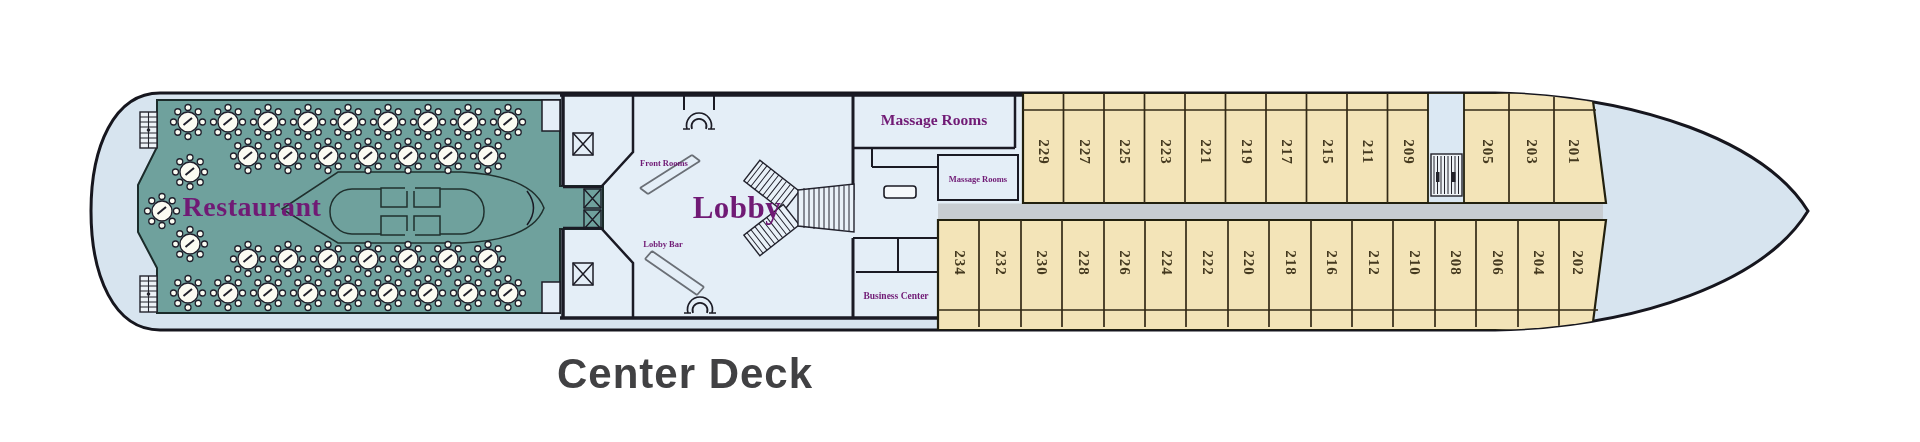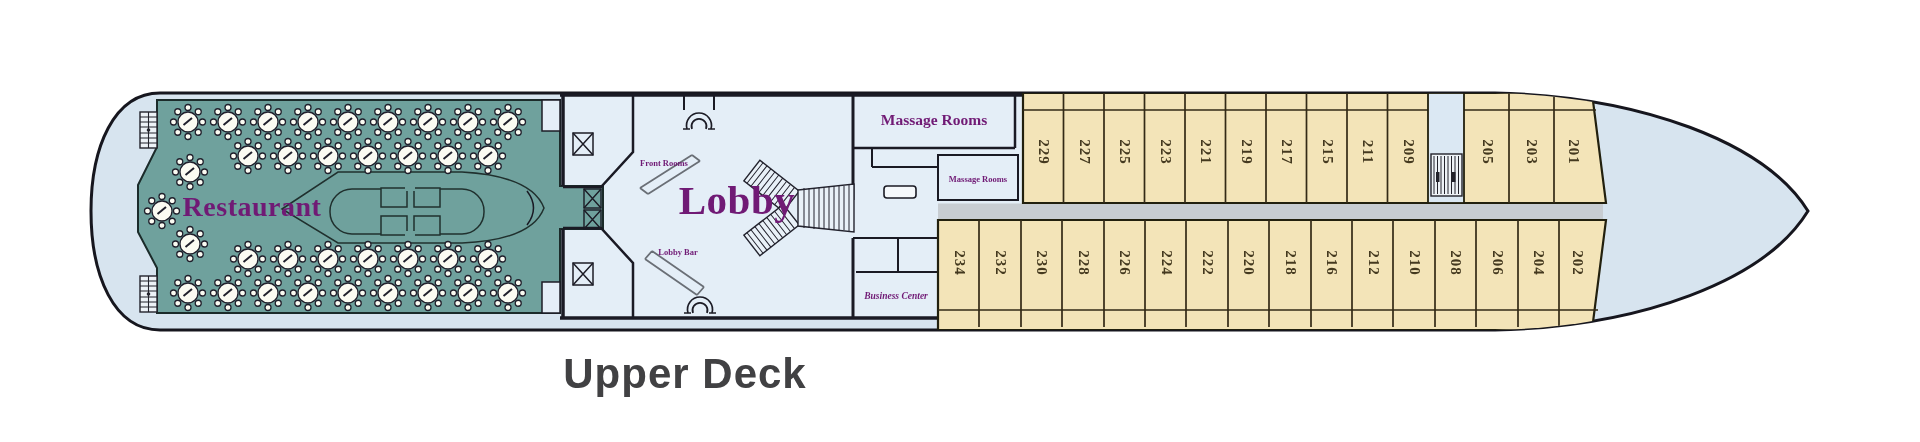--- a/index.html
+++ b/index.html
@@ -2,26 +2,26 @@
 <html><head>
 <meta charset="utf-8">
 <style>
   html,body{margin:0;padding:0;background:#ffffff;}
   .stage{position:relative;width:1920px;height:442px;background:#ffffff;overflow:hidden;
          font-family:"Liberation Serif",serif;}
   .stage svg{position:absolute;left:0;top:0;}
   .lbl{position:absolute;transform:translate(-50%,-50%);color:#701a75;white-space:nowrap;
        font-family:"Liberation Serif",serif;}
   .lbl-restaurant{left:252px;top:207px;font-size:28px;font-weight:600;letter-spacing:.5px;}
-  .lbl-lobby{left:737px;top:200px;font-size:41px;font-weight:600;letter-spacing:.5px;}
+  .lbl-lobby{left:737px;top:208px;font-size:31px;font-weight:600;letter-spacing:.5px;}
   .lbl-massage{left:934px;top:120px;font-size:15.5px;font-weight:bold;}
   .lbl-massage-sm{left:978px;top:179px;font-size:8.5px;font-weight:bold;}
-  .lbl-business{left:896px;top:296px;font-size:9.5px;font-weight:bold;font-style:italic;}
+  .lbl-business{left:896px;top:296px;font-size:9.5px;font-weight:bold;}
   .lbl-frontdesk{left:664px;top:163px;font-size:8.5px;font-weight:bold;}
-  .lbl-lobbybar{left:678px;top:244px;font-size:8.5px;font-weight:bold;margin-top:8px;}
+  .lbl-lobbybar{left:663px;top:244px;font-size:8.5px;font-weight:bold;}
   .cab{position:absolute;top:152px;transform:translate(-50%,-50%) rotate(90deg);
        font-family:"Liberation Serif",serif;font-weight:bold;font-size:15px;
        letter-spacing:1px;color:#44391f;white-space:nowrap;}
   .cab.b{top:263px;}
   .deck-title{position:absolute;left:685px;top:350px;transform:translateX(-50%);
        font-family:"Liberation Sans",sans-serif;font-weight:bold;font-size:42px;
        color:#414143;letter-spacing:1px;}
 </style>
 </head>
 <body>
@@ -228,15 +228,15 @@
 <div class="cab b" style="left:1248px">220</div>
 <div class="cab b" style="left:1290px">218</div>
 <div class="cab b" style="left:1331px">216</div>
 <div class="cab b" style="left:1373px">212</div>
 <div class="cab b" style="left:1414px">210</div>
 <div class="cab b" style="left:1455px">208</div>
 <div class="cab b" style="left:1497px">206</div>
 <div class="cab b" style="left:1538px">204</div>
 <div class="cab b" style="left:1577px">202</div>
 
-<div class="deck-title">Upper Deck</div>
+<div class="deck-title">Center Deck</div>
 
 </div>
 
 </body></html>

